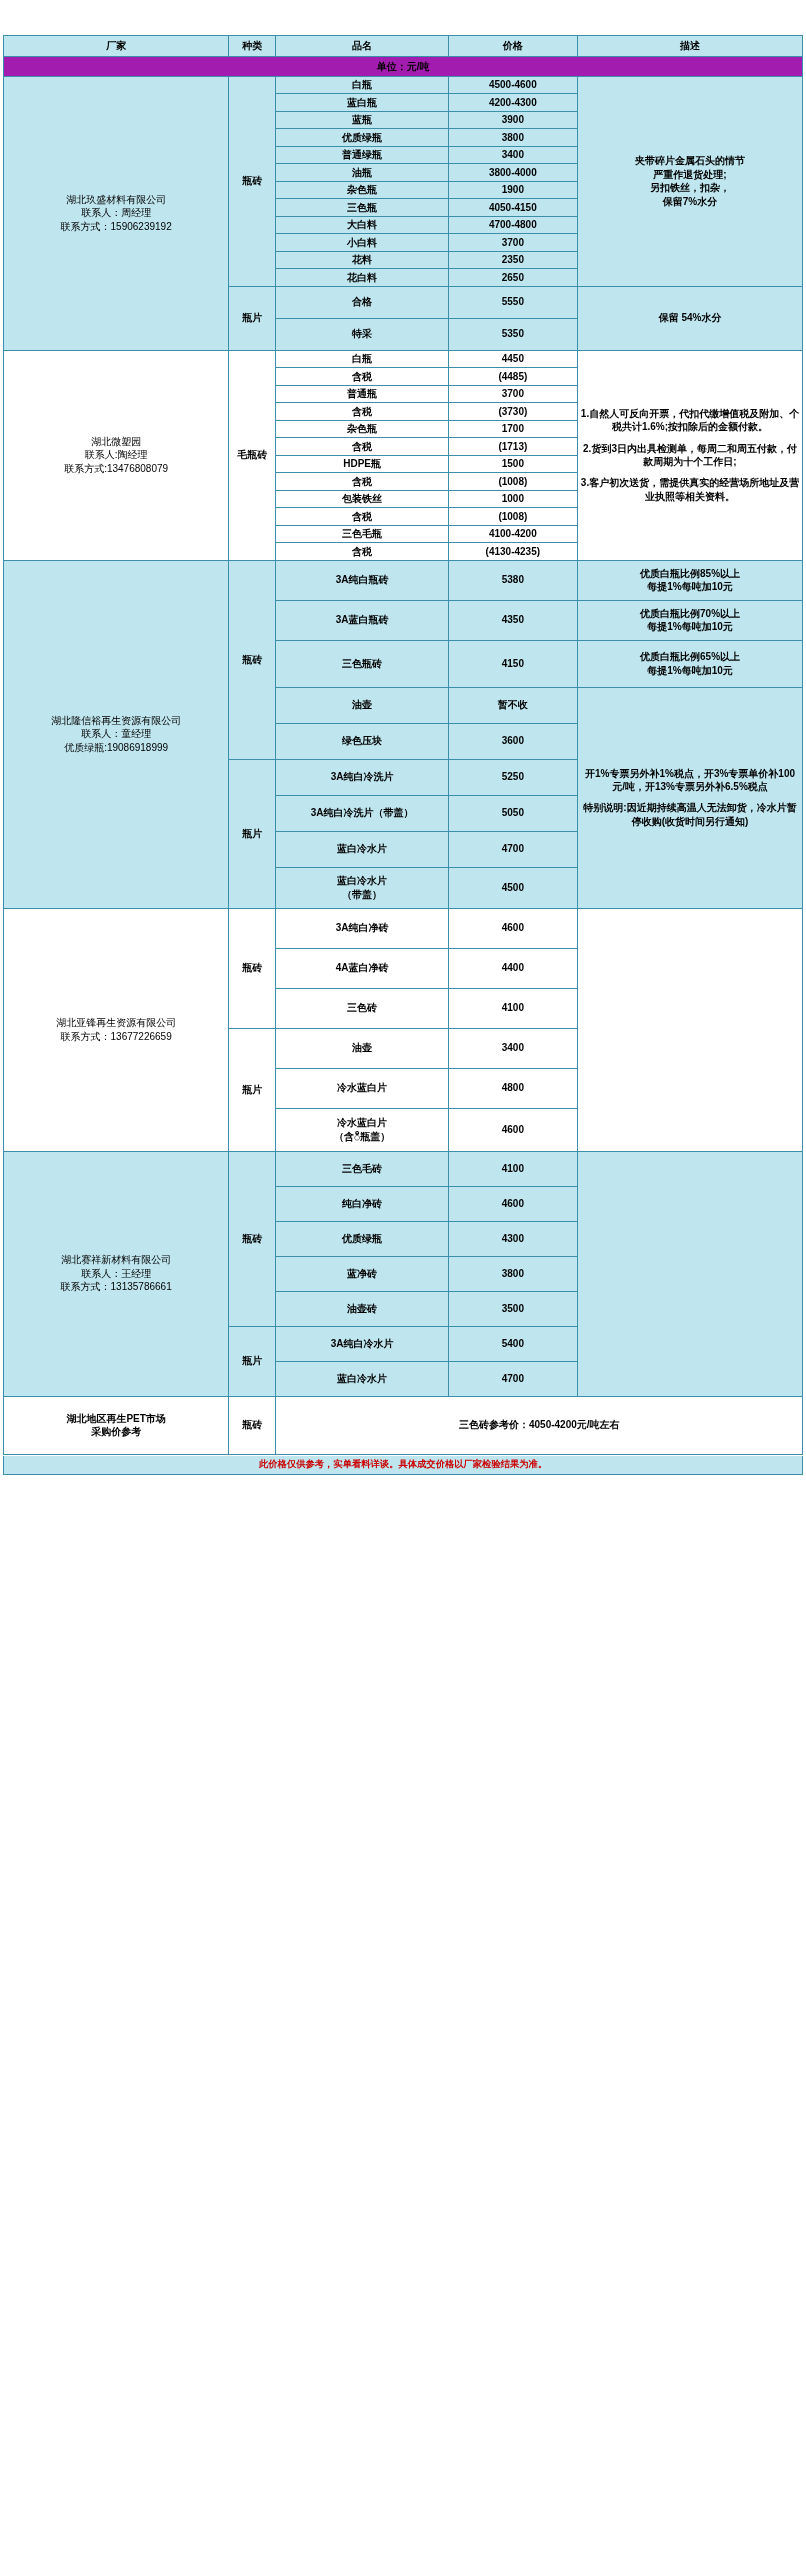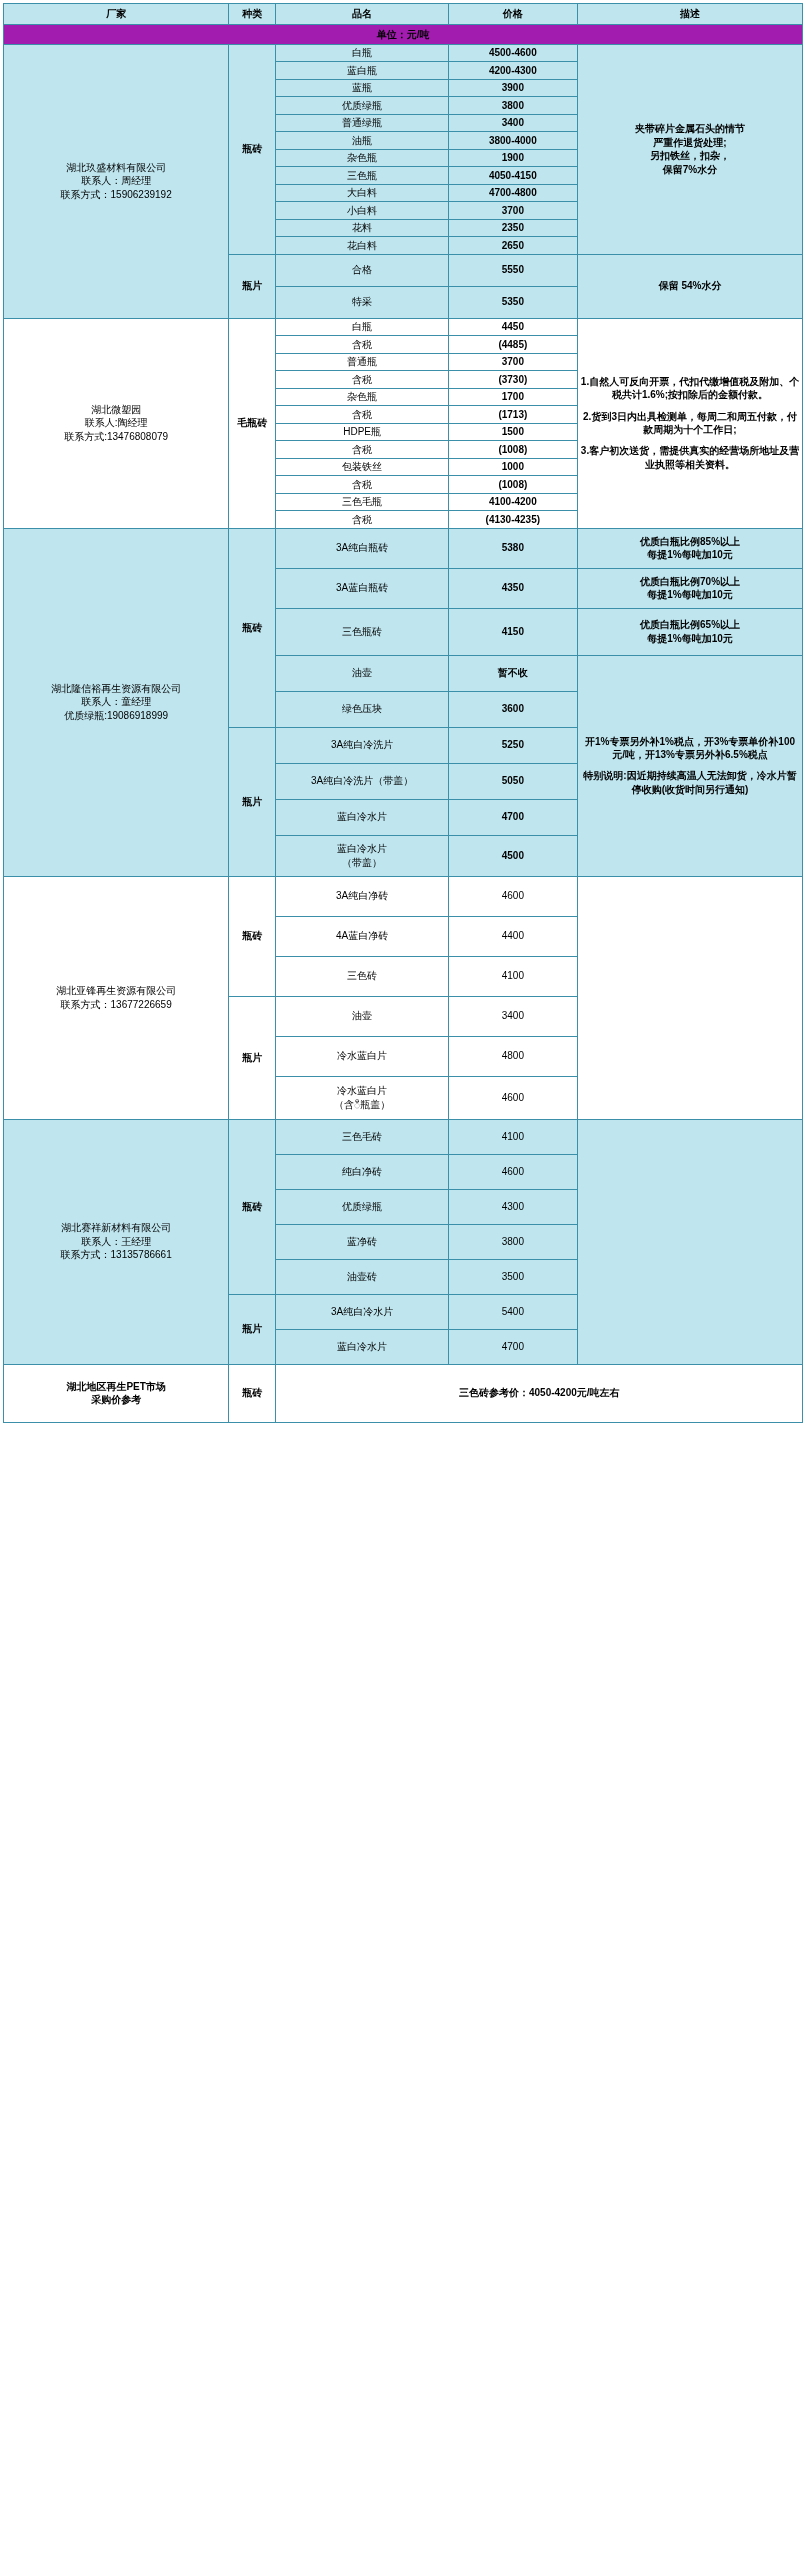--- a/index.html
+++ b/index.html
@@ -14,20 +14,21 @@
   }
   .sheet {
     width: 807px;
     box-sizing: border-box;
     padding: 3.1px 3.1px 0 3.1px;
   }
   table.price {
     border-collapse: collapse;
     width: 800px;
     table-layout: fixed;
+    margin-top: 32px;
   }
   table.price td, table.price th {
     border: 0.8px solid #3c8fa8;
     padding: 1.5px 2.3px;
     text-align: center;
     vertical-align: middle;
     font-size: 10px;
     line-height: 1.35;
     word-wrap: break-word;
   }
@@ -59,25 +60,25 @@
   .company div { white-space: nowrap; }
   .cat {
     font-weight: bold;
     font-size: 10.8px;
     width: 26px;
   }
   .cat span {
     display: inline-block;
   }
   .prod {
-    font-weight: normal;
+    font-weight: bold;
     font-size: 10.8px;
   }
   .prodsm {
-    font-weight: normal;
+    font-weight: bold;
     font-size: 10px;
   }
   .price {
     font-weight: bold;
     font-size: 10.8px;
   }
   .desc {
     font-size: 9.3px;
     line-height: 1.7;
     padding: 4.6px 6.2px;
@@ -434,14 +435,15 @@
         </td>
         <td class="white cat">
           <span>瓶砖</span>
         </td>
         <td class="white" colspan="3">三色砖参考价：4050-4200元/吨左右</td>
       </tr>
 
     </tbody>
   </table>
 
+  <div class="footer">此价格仅供参考，实单看料详谈。具体成交价格以厂家检验结果为准。</div>
 </div>
 
 
 </body></html>

